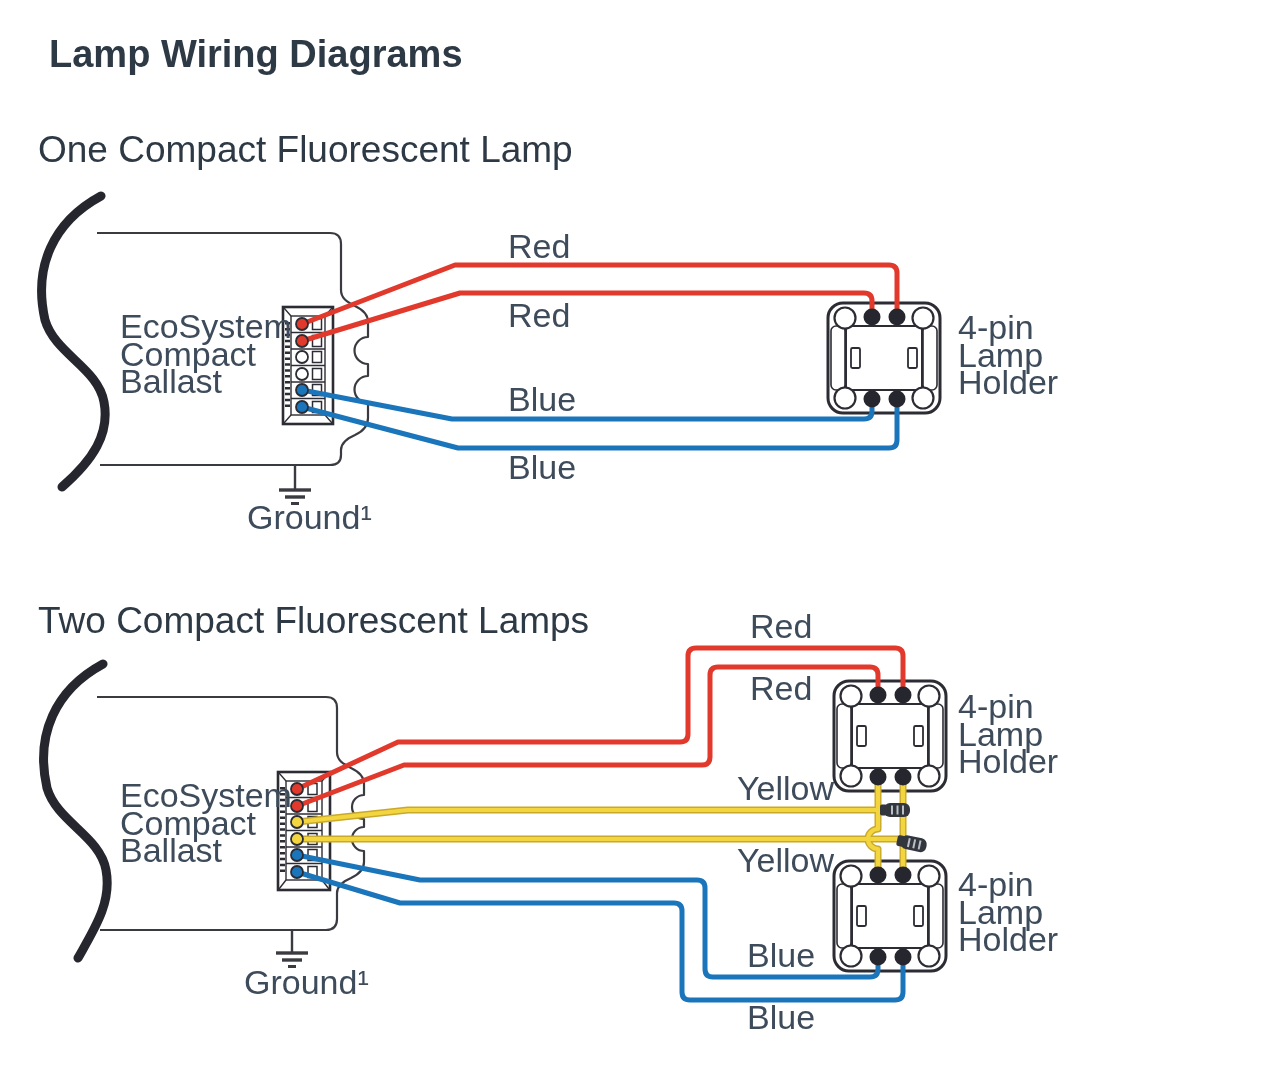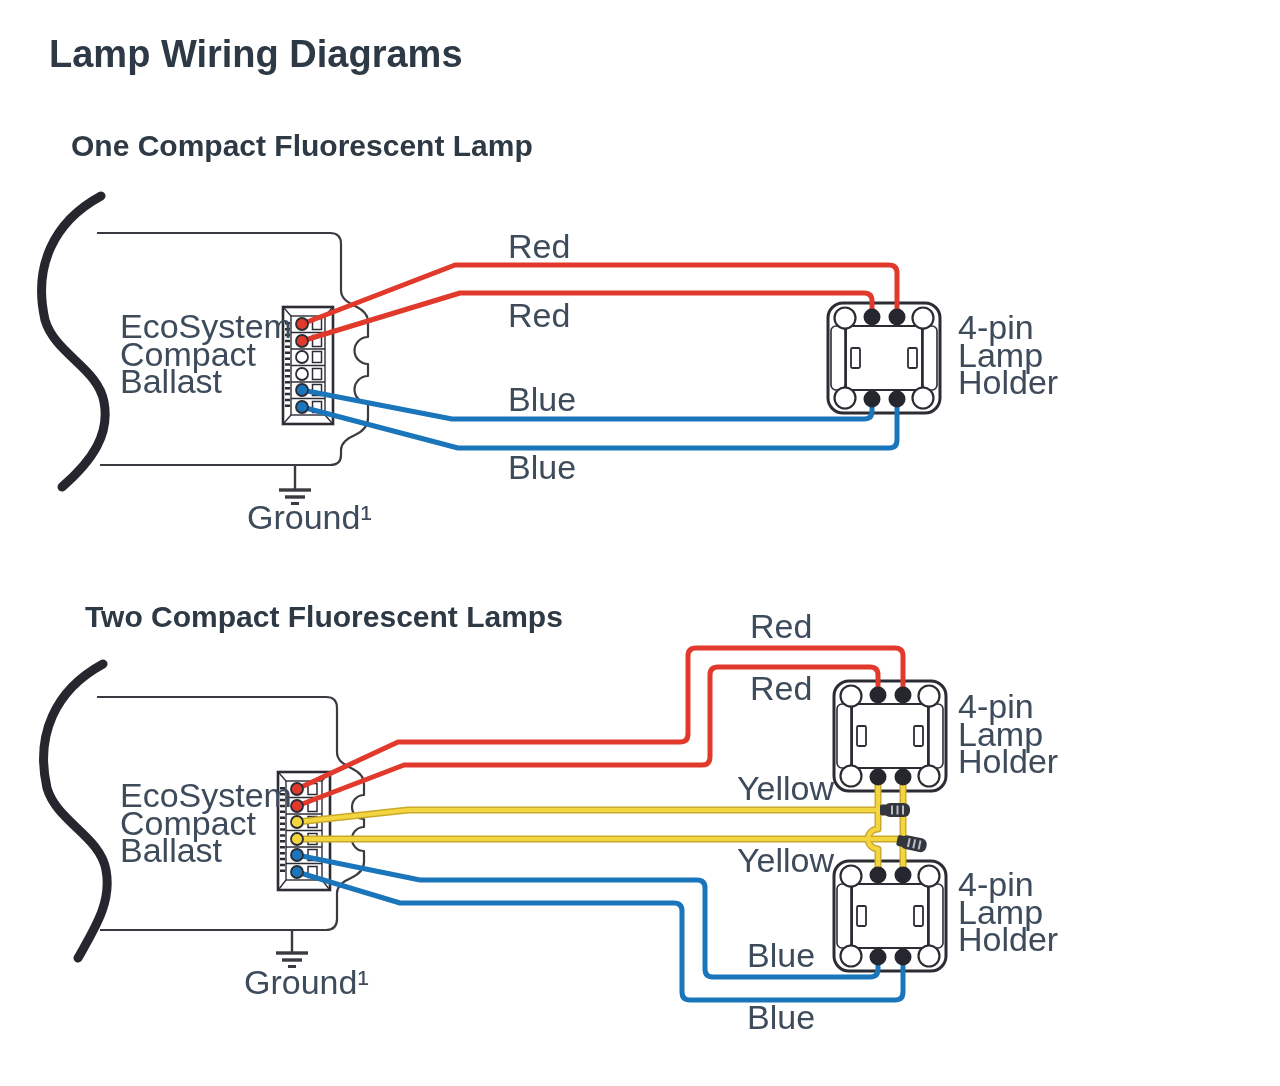--- a/index.html
+++ b/index.html
@@ -1,23 +1,23 @@
 <!DOCTYPE html>
 <html style="--c-red: #e1392c; --c-blue: #1a75bb; --c-yellow: #f3d53f; --c-text: #3d4b5b; --c-heading: #2d3944;"><head>
 <meta charset="utf-8">
 <style>
   html,body{margin:0;padding:0;background:#ffffff;}
   #page{position:relative;width:1280px;height:1086px;background:#fff;overflow:hidden;
         font-family:"Liberation Sans","DejaVu Sans",sans-serif;}
   #canvas{position:absolute;left:0;top:0;z-index:1;}
   .txt{position:absolute;z-index:2;color:var(--c-text);white-space:pre-line;}
   .h-main{left:35px;top:33px;font-size:38px;font-weight:bold;color:var(--c-heading);letter-spacing:0;margin-left:14px;}
-  .h-sub{font-size:30px;font-weight:bold;color:var(--c-heading);margin-left:33px;}
+  .h-sub{font-size:37px;font-weight:normal;color:var(--c-heading);}
   .h-sub1{left:38px;top:129px;}
-  .h-sub2{left:52px;top:600px;}
+  .h-sub2{left:38px;top:600px;}
   .lbl{font-size:34px;line-height:27.5px;}
   
   .eco1{left:120px;top:313px;}
   .holder1{left:958px;top:314px;}
   .gnd1{left:247px;top:504px;}
   .d1-red1{left:508px;top:233px;}
   .d1-red2{left:508px;top:302px;}
   .d1-blue1{left:508px;top:386px;}
   .d1-blue2{left:508px;top:454px;}
   

